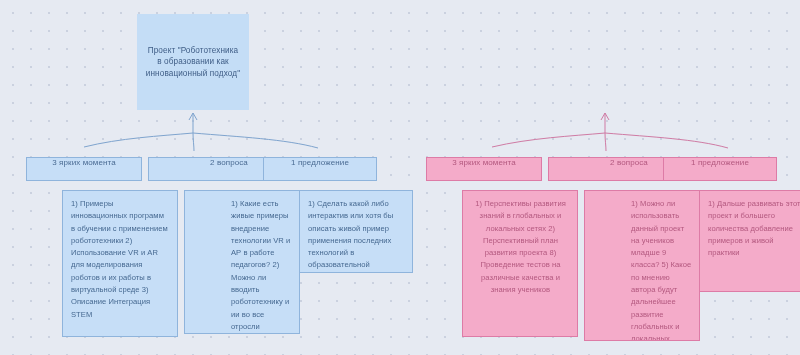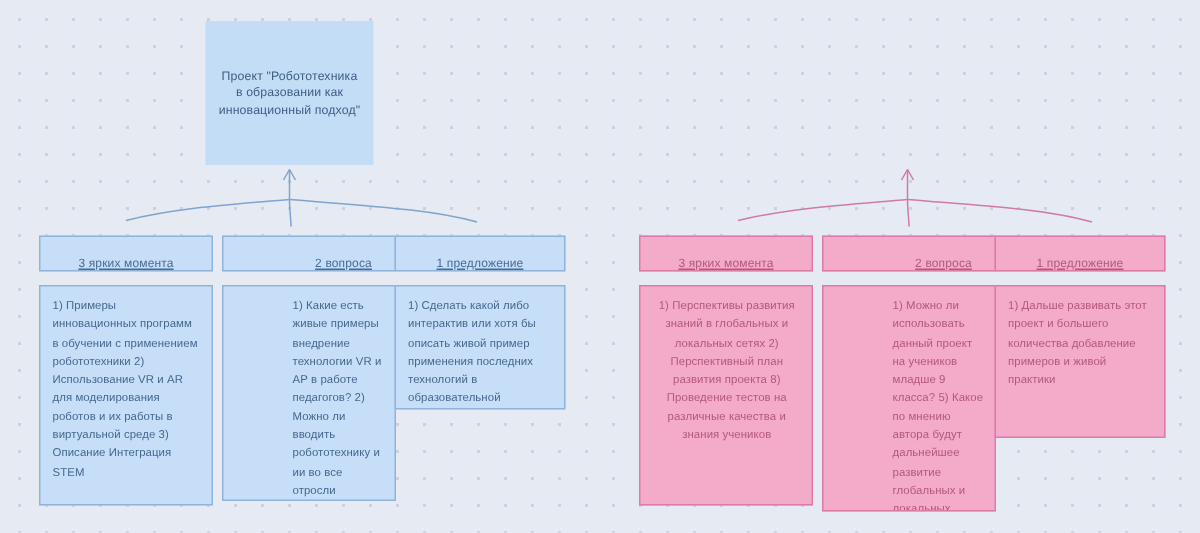--- a/index.html
+++ b/index.html
@@ -58,27 +58,26 @@
     left: 0; top: 0;
     width: 400px; height: 355px;
     pointer-events: none;
   }
 
   
   .col-header {
     position: absolute;
     box-sizing: border-box;
     display: flex;
-    align-items: flex-end;
+    align-items: flex-start;
     justify-content: center;
     height: 24px;
     text-align: center;
     font-size: 8px;
     letter-spacing: .1px;
-    text-decoration: underline;
   }
   .col-header-blue {
     background: #c6def7;
     border: 1px solid #8fb4dc;
     color: #4a6b93;
   }
   .col-header-pink {
     background: #f4abc9;
     border: 1px solid #dd7ba6;
     color: #b3587f;
@@ -86,20 +85,21 @@
 
   
   .card {
     position: absolute;
     box-sizing: border-box;
     padding: 7px 7px 7px 8px;
     font-size: 7.6px;
     line-height: 1.62;
     letter-spacing: .05px;
     overflow: hidden;
+    margin-left: 36px;
   }
   .card-blue {
     background: #c6def7;
     border: 1px solid #8fb4dc;
     color: #456890;
     text-align: left;
   }
   .card-pink {
     background: #f4abc9;
     border: 1px solid #dd7ba6;

